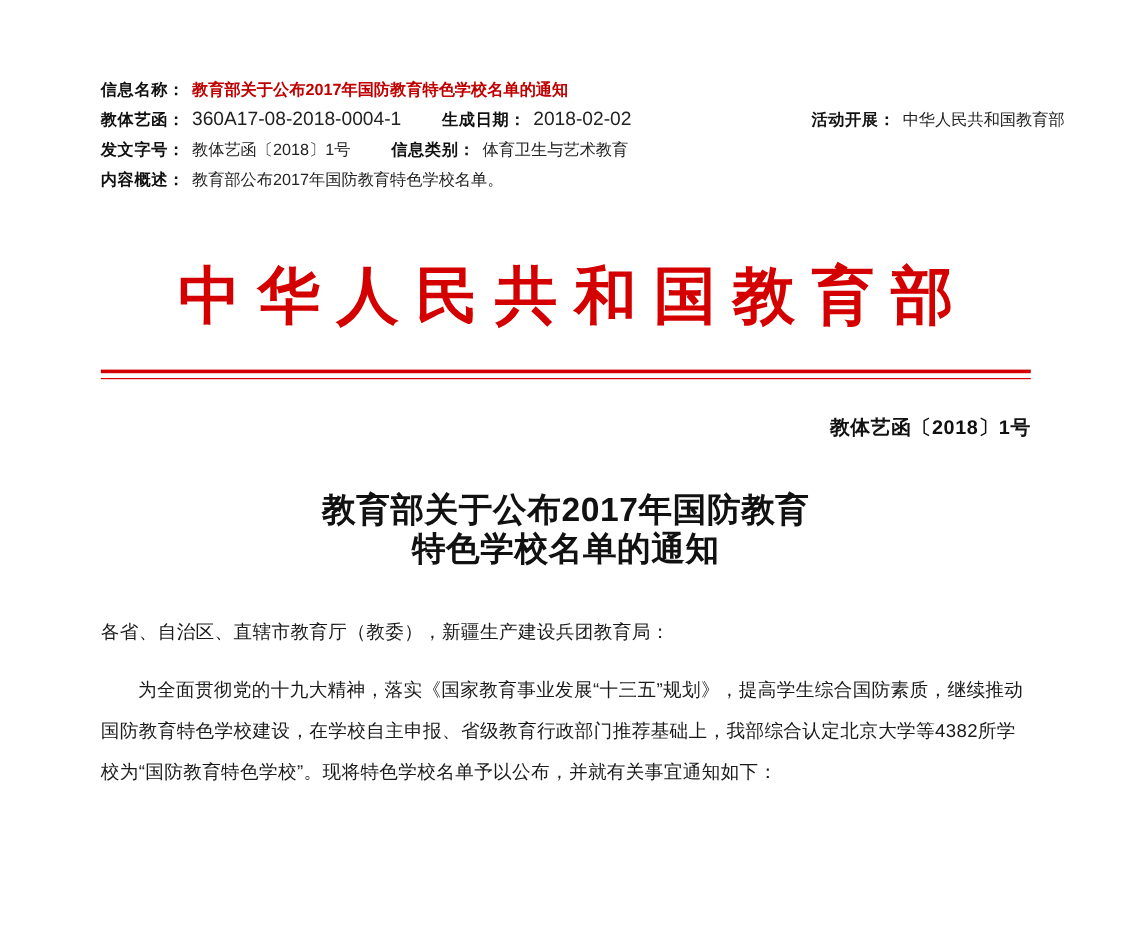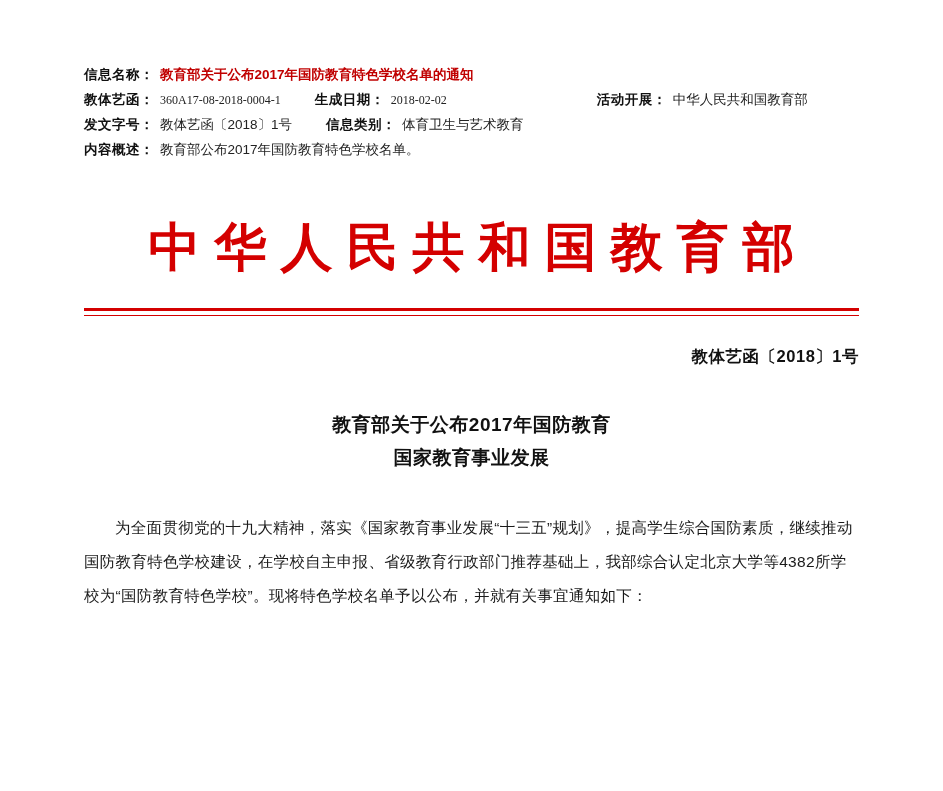--- a/index.html
+++ b/index.html
@@ -41,22 +41,22 @@
   .meta-label {
     font-weight: bold;
     color: #111;
     letter-spacing: 0.5px;
   }
   .meta-value {
     color: #222;
     margin-left: 6px;
   }
   .meta-value.mono {
-    font-family: Liberation Serif, serif;
-    font-size: 12px;
+    font-family: Liberation Sans, sans-serif;
+    font-size: 16px;
     letter-spacing: 0px;
   }
   .meta-value.red {
     color: #c00000;
     font-weight: bold;
     font-size: 13.5px;
   }
   .meta-inline-gap {
     display: inline-block;
     width: 34px;
@@ -110,21 +110,21 @@
     letter-spacing: 0.5px;
   }
 
   
   .doc-title {
     position: absolute;
     left: 0;
     top: 382px;
     width: 943px;
     text-align: center;
-    font-size: 19px;
+    font-size: 28px;
     font-weight: bold;
     color: #111;
     line-height: 33px;
     letter-spacing: 0.5px;
   }
   .doc-title .line {
     display: block;
   }
 
   
@@ -176,20 +176,21 @@
   <div class="masthead">
     <div class="masthead-title">中华人民共和国教育部</div>
   </div>
   <div class="rule-thick"></div>
   <div class="rule-thin"></div>
 
   <div class="doc-number">教体艺函〔2018〕1号</div>
 
   <div class="doc-title">
     <span class="line">教育部关于公布2017年国防教育</span>
-    <span class="line">国家教育事业发展</span>
+    <span class="line">特色学校名单的通知</span>
   </div>
 
   <div class="body-text">
+    <p>各省、自治区、直辖市教育厅（教委），新疆生产建设兵团教育局：</p>
     <p class="indent">为全面贯彻党的十九大精神，落实《国家教育事业发展“十三五”规划》，提高学生综合国防素质，继续推动国防教育特色学校建设，在学校自主申报、省级教育行政部门推荐基础上，我部综合认定北京大学等4382所学校为“国防教育特色学校”。现将特色学校名单予以公布，并就有关事宜通知如下：</p>
   </div>
 
 </div>
 
 </body></html>

